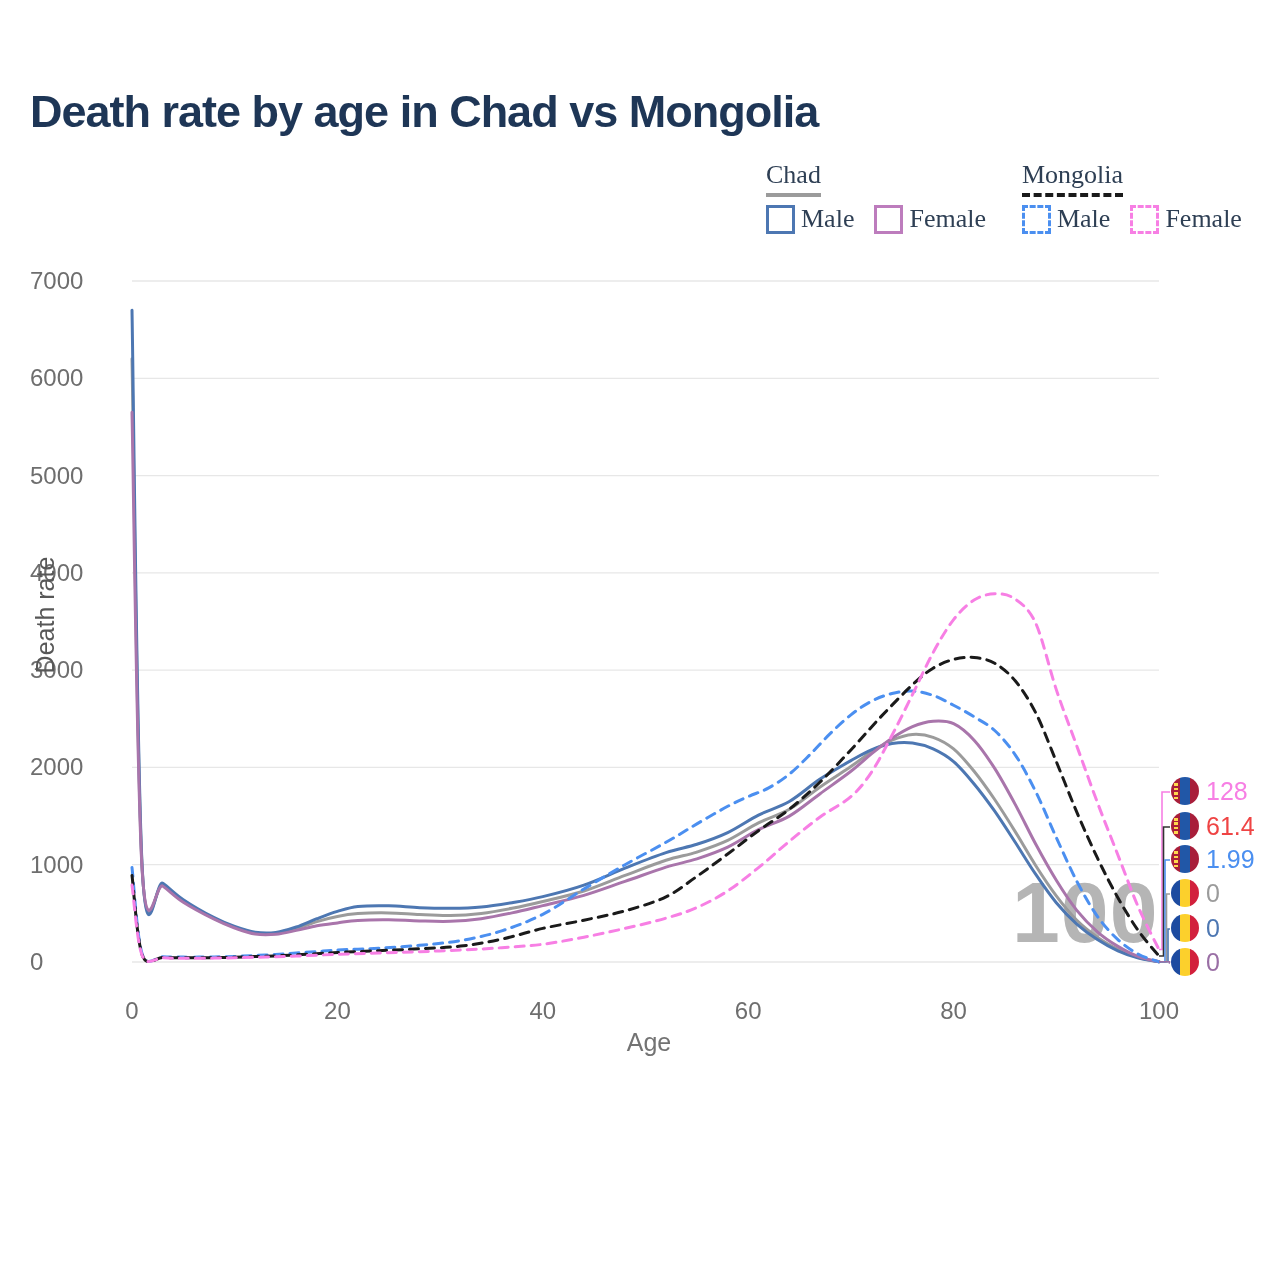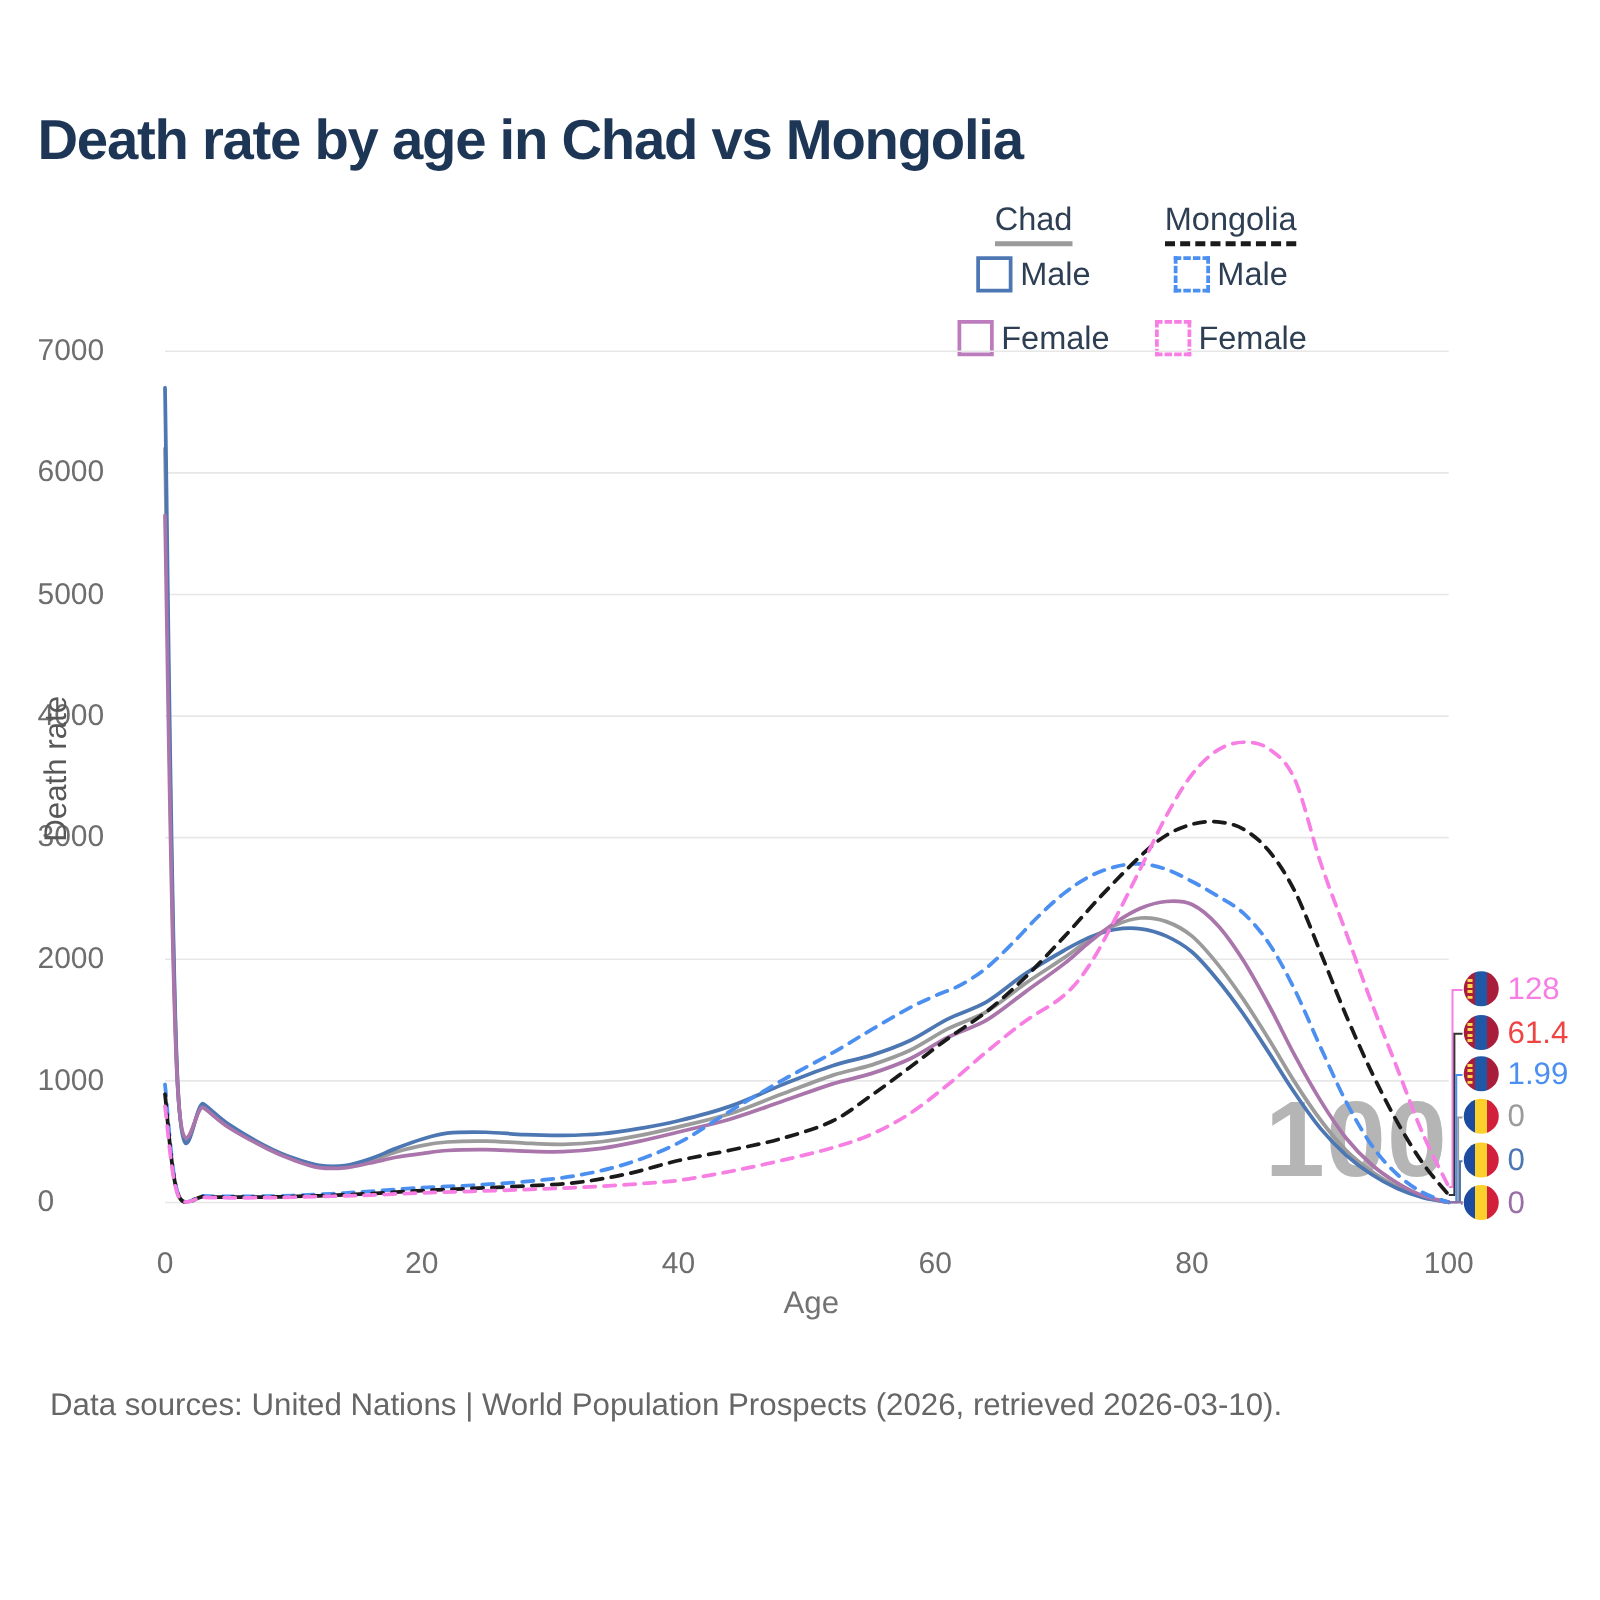--- a/index.html
+++ b/index.html
@@ -2,24 +2,24 @@
 <html><head>
 <meta charset="utf-8">
 <style>
   html,body{margin:0;padding:0;background:#ffffff;}
   .page{position:relative;width:1257px;height:1280px;background:#ffffff;overflow:hidden;
         font-family:"Liberation Sans", sans-serif;}
   .title{position:absolute;left:30px;top:86px;margin:0;font-size:45px;font-weight:800;
          letter-spacing:-1px;color:#1e3656;white-space:nowrap;}
   
   .legend{position:absolute;left:766px;top:160px;display:flex;gap:36px;}
-  .lg-group{display:flex;flex-direction:column;align-items:center;}
+  .lg-group{display:flex;flex-direction:column;align-items:flex-start;font-family:Liberation Serif, serif;}
   .lg-title{display:inline-block;font-size:26px;color:#2e3f54;padding-bottom:3px;
             border-bottom:4px solid #9b9b9b;line-height:30px;}
-  .lg-items{display:flex;gap:20px;margin-top:7px;align-items:center;flex-direction:column;}
+  .lg-items{display:flex;gap:20px;margin-top:7px;align-items:center;}
   .lg-item{display:flex;align-items:center;gap:6px;font-size:26px;color:#2e3f54;cursor:pointer;}
   .swatch{width:23px;height:23px;border:3px solid #888;background:#fff;display:inline-block;}
   
   .chart{position:absolute;left:0;top:0;width:1280px;height:1280px;}
   .chart svg{position:absolute;left:0;top:0;}
   .watermark{position:absolute;left:1012px;top:869px;font-size:86px;font-weight:700;
              color:#b5b5b5;letter-spacing:1px;z-index:2;line-height:1;}
   #grid-svg{z-index:1;} #series-svg{z-index:3;}
   .y-tick{position:absolute;left:30px;width:100px;text-align:left;font-size:24px;color:#6e6e6e;z-index:1;}
   .x-tick{position:absolute;transform:translateX(-50%);font-size:24px;color:#6e6e6e;top:997px;z-index:1;}
@@ -140,16 +140,15 @@
           <span class="val" style="color: rgb(77, 119, 178);">0</span>
         </div>
         <div class="end-label" style="left: 1171px; top: 948px;">
           <span class="flag chad"></span>
           <span class="val" style="color: rgb(154, 111, 165);">0</span>
         </div>
       </div>
   </div>
 
   <div class="footer">
-    <div>Data sources: United Nations | World Population Prospects (2026, retrieved 2026-03-10).</div>
   </div>
 
 </div>
 
 </body></html>

